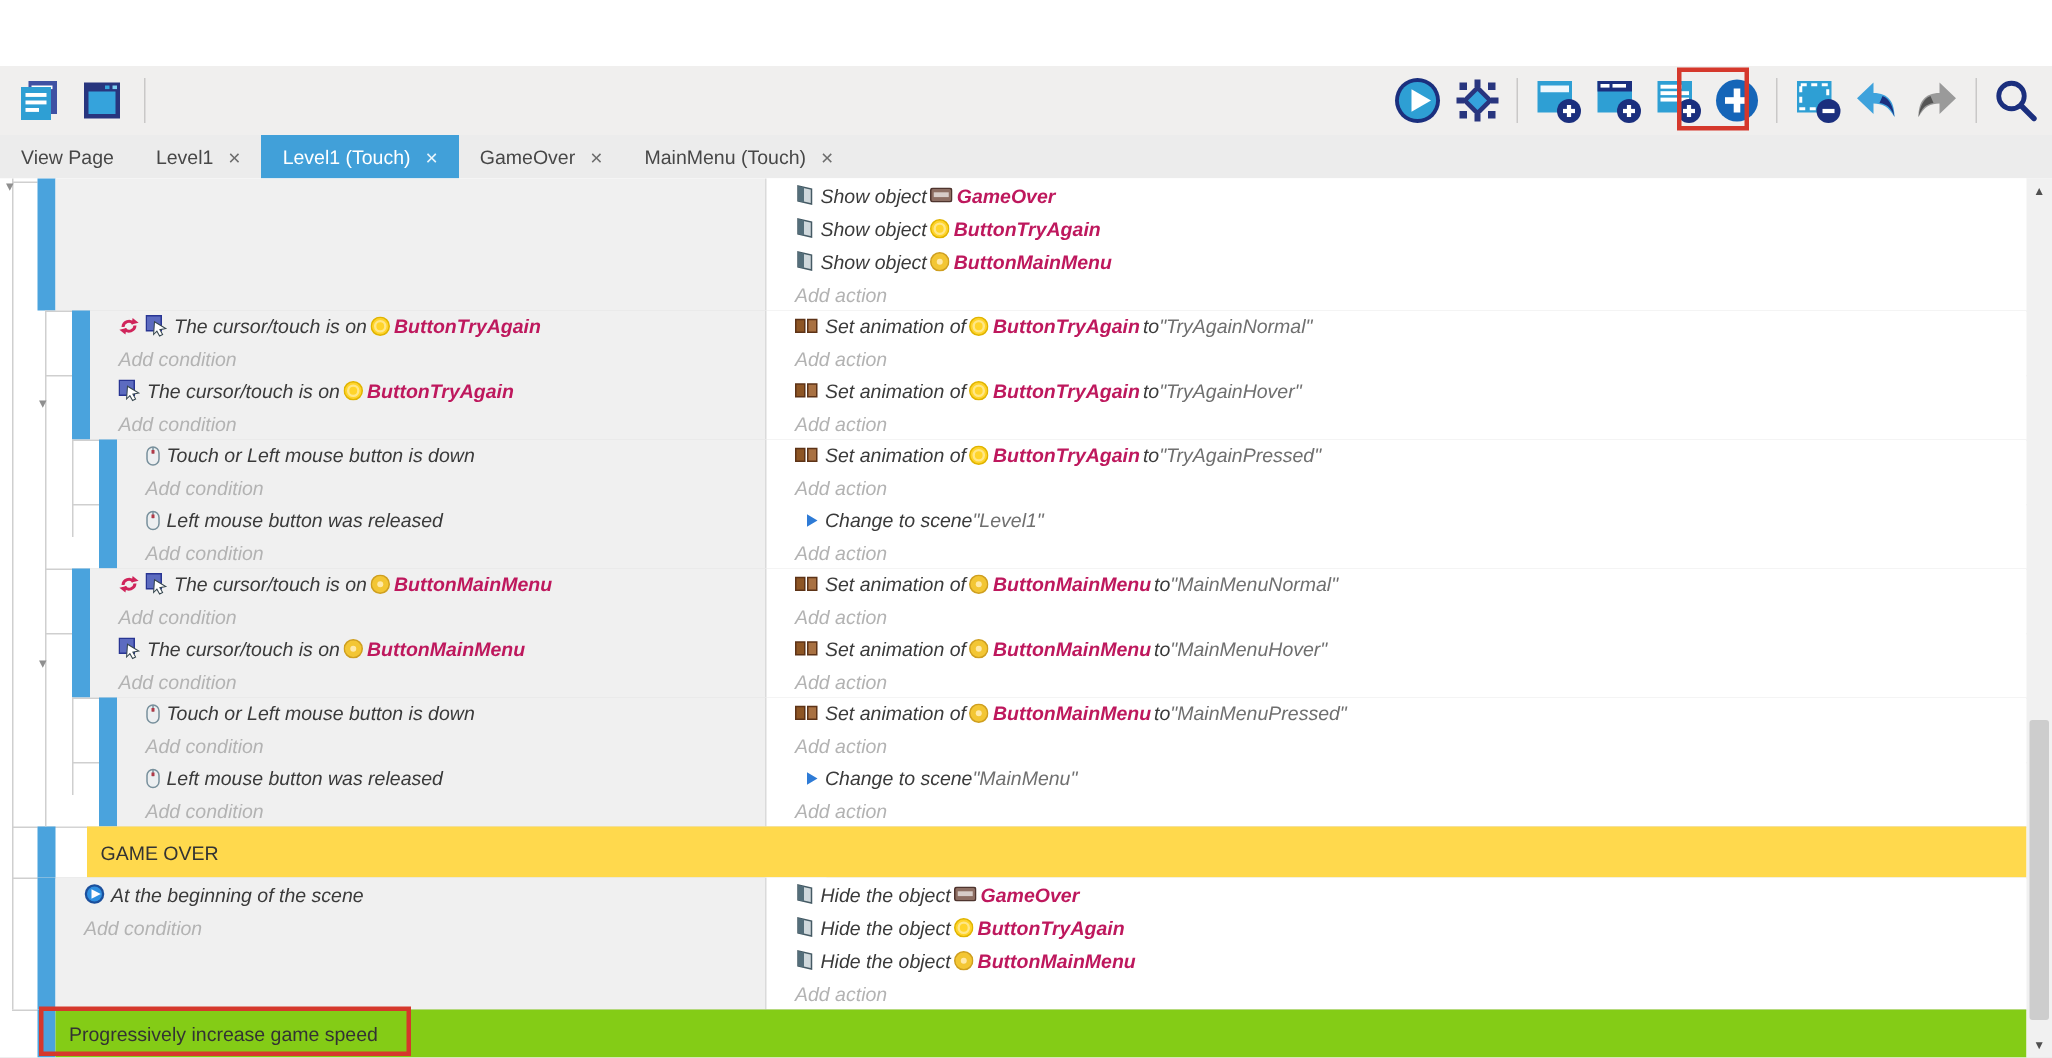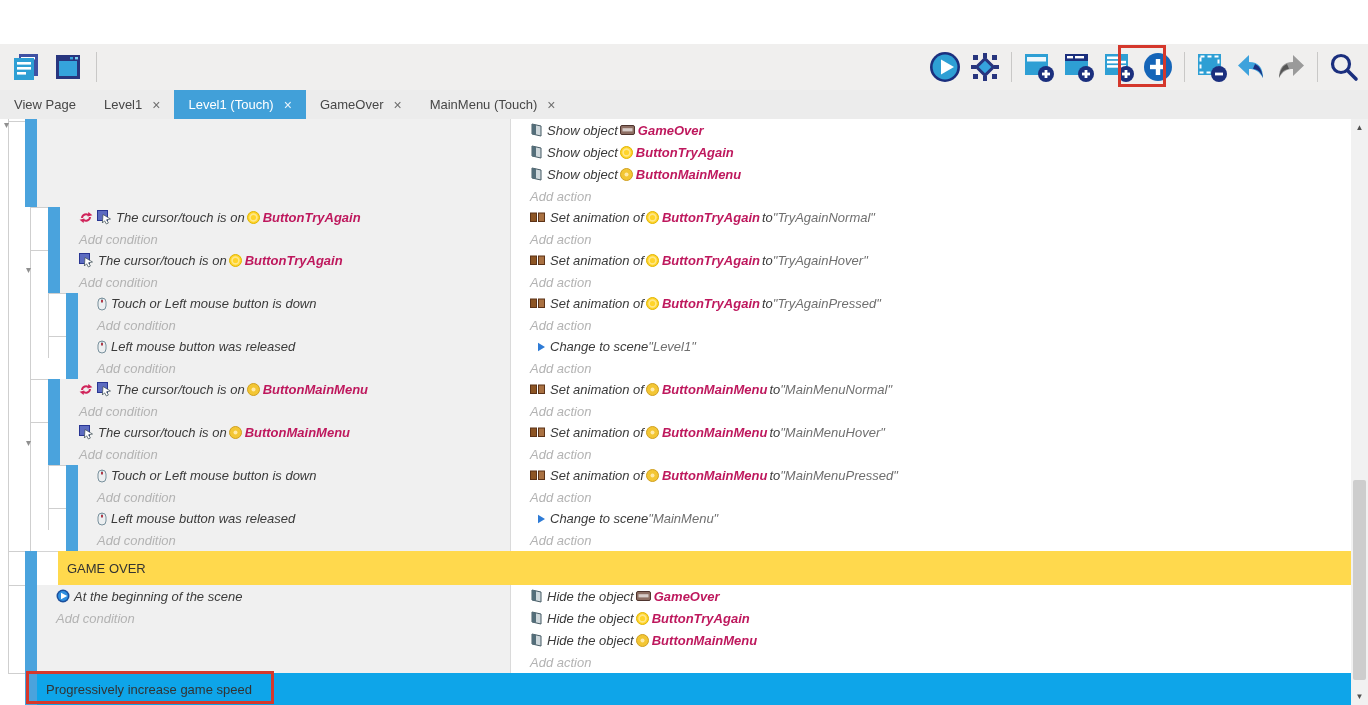--- a/index.html
+++ b/index.html
@@ -55,21 +55,21 @@
     border-left:1px solid #dadada; overflow:hidden; }
   .line { display:flex; align-items:center; padding-left:19px; white-space:nowrap; overflow:hidden;font-style:italic; }
   .licon { display:inline-flex; align-items:center; margin-right:4px; flex:0 0 auto; }
   .txt  { font-size:13px; color:#3a3a3a; }
   .quote { font-size:13px; color:#6f6f6f; }
   .obj { display:inline-flex; align-items:center; gap:3px; margin:0 2px; }
   .obj-name { font-size:13px; font-weight:bold; color:#be185d; }
   .line.add { font-size:13px; color:#b3b3b3; }
   .comment-body { position:absolute; top:0; bottom:0; right:0; background:#ffd94d;
     display:flex; align-items:center; padding-left:9px; font-size:13px; color:#333; }
-  .comment-body.selected { background:#0ea5e9; }
+  .comment-body.selected { background:#84cc16; }
   .sep { position:absolute; top:0; right:0; height:1px; background:#d4d4d4; }
   .tick { position:absolute; top:0; height:1px; background:#cfcfcf; }
   .vline { position:absolute; width:1px; background:#cfcfcf; }
   .collapse-tri { position:absolute; font-size:10px; color:#8f8f8f; line-height:10px; }
 
   
   .scrollbar { position:absolute; top:119px; right:0; width:17px; bottom:0; background:#f1f1f1; }
   .sb-btn { position:absolute; left:0; width:17px; height:17px; display:flex; align-items:center;
     justify-content:center; font-size:8px; color:#505050; }
   .sb-up { top:0; } .sb-down { bottom:0; }

